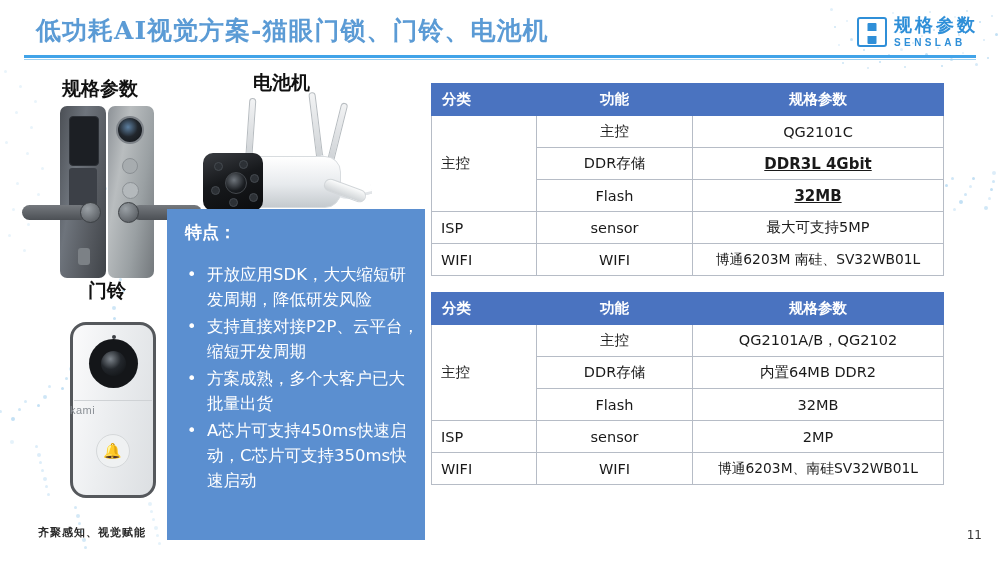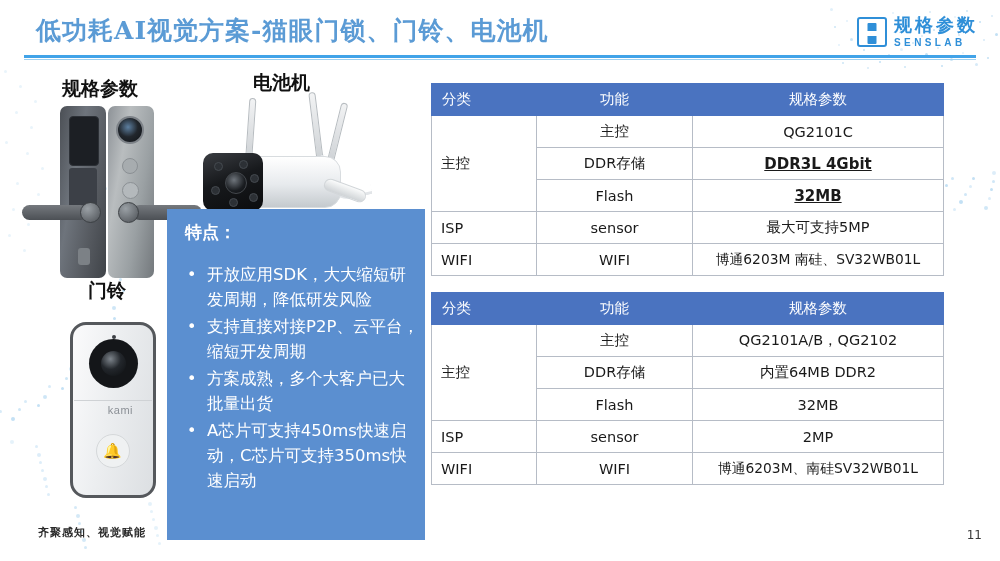--- a/index.html
+++ b/index.html
@@ -154,21 +154,21 @@
     position:absolute;left:19px;top:17px;width:49px;height:49px;border-radius:50%;
     background:#141619;
   }
   .bell-lens{
     position:absolute;left:31px;top:29px;width:25px;height:25px;border-radius:50%;
     background:radial-gradient(circle at 38% 32%,#7d848b 0%,#23272c 45%,#0c0e10 100%);
   }
   .bell-mic{position:absolute;left:42px;top:13px;width:4px;height:4px;border-radius:50%;background:#3b3f44;}
   .bell-seam{position:absolute;left:4px;top:78px;width:78px;height:1px;background:#cfd2d5;}
   .bell-brand{
-    position:absolute;left:0;top:82px;width:63px;text-align:right;
+    position:absolute;left:0;top:82px;width:63px;text-align:left;
     font-size:11px;color:#8b9096;letter-spacing:.5px;
   }
   .bell-btn{
     position:absolute;left:26px;top:112px;width:34px;height:34px;border-radius:50%;
     background:#eff1f2;border:1px solid #d5d8da;box-sizing:border-box;
   }
   .bell-btn span{position:absolute;left:50%;top:50%;transform:translate(-50%,-55%);
     font-size:15px;color:#9aa0a6;line-height:1;}
 
   
@@ -201,21 +201,21 @@
   .spec-table{
     position:absolute;border-collapse:collapse;table-layout:fixed;
     font-family:"DejaVu Sans","Liberation Sans",sans-serif;
   }
   #table1{left:431px;top:83px;width:512px;}
   #table2{left:431px;top:292px;width:512px;}
   .spec-table col.c1{width:105px;}
   .spec-table col.c2{width:156px;}
   .spec-table col.c3{width:251px;}
   .spec-table th{
-    background:#4a73c0;color:#fff;font-size:14.5px;font-weight:400;
+    background:#4a73c0;color:#fff;font-size:14.5px;font-weight:700;
     height:29px;text-align:center;border:1px solid #4a73c0;
   }
   .spec-table th.th-left{text-align:left;padding-left:10px;}
   .spec-table td{
     border:1px solid #b6bcc6;
     height:29px;font-size:14.5px;color:#1a1a1a;text-align:center;
     background:#fff;
   }
   .spec-table td.cat{text-align:left;padding-left:9px;}
   .spec-table td.bold{font-weight:700;font-size:15px;text-decoration:underline;}

